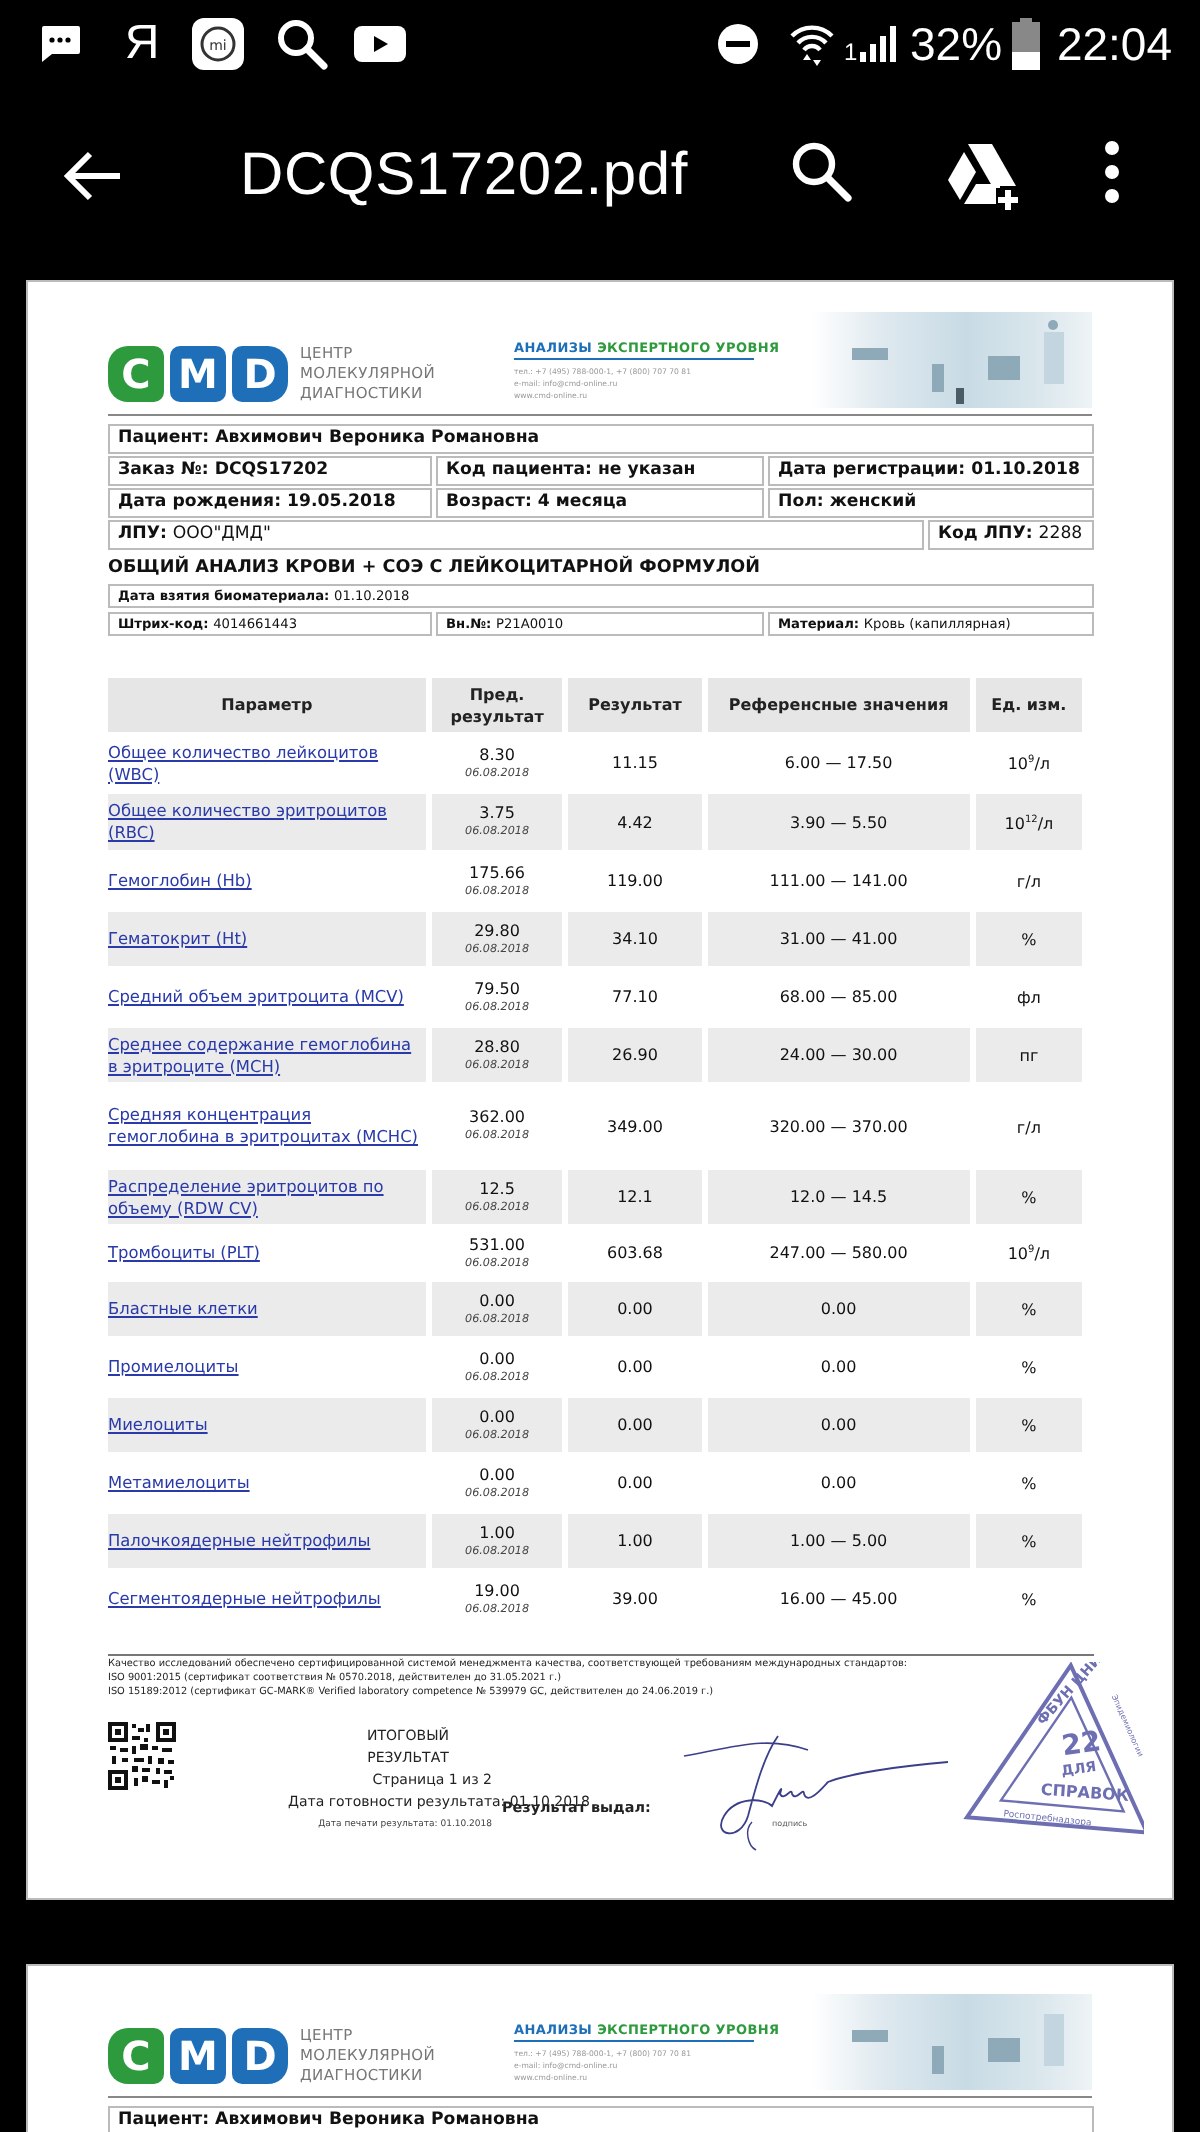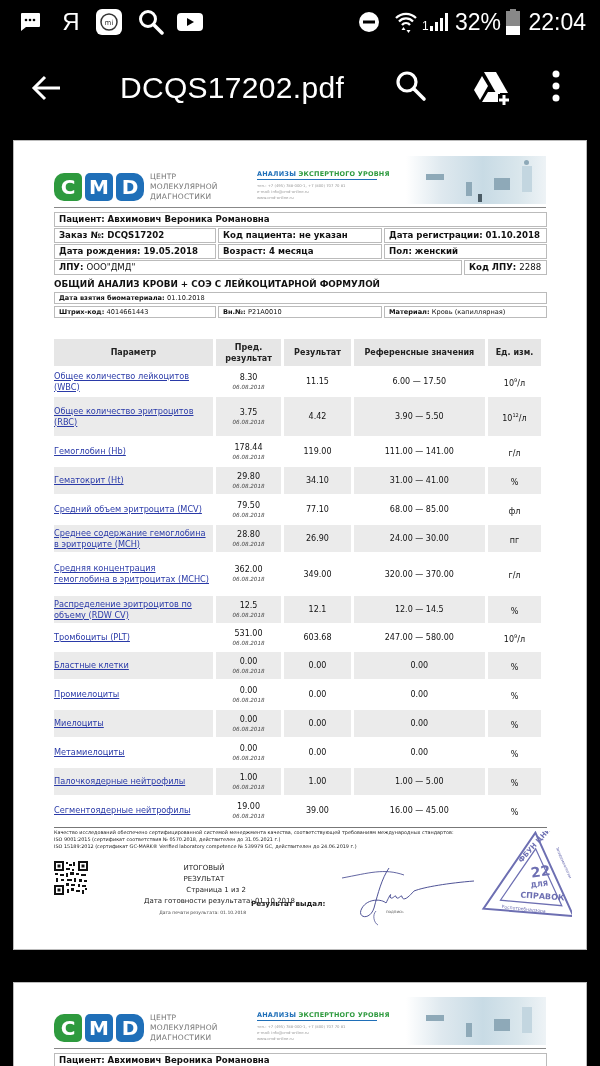--- a/index.html
+++ b/index.html
@@ -227,30 +227,30 @@
       </tr>
     </thead>
     <tbody id="rows">
         <tr style="height: 27px;">
           <td class="param"><a>Общее количество лейкоцитов (WBC)</a></td>
           <td><span>8.30</span><span class="pdate">06.08.2018</span></td>
           <td>11.15</td>
           <td>6.00 — 17.50</td>
           <td><span>10</span><sup>9</sup><span>/л</span></td>
         </tr>
-        <tr class="gray" style="height: 39px;">
+        <tr class="gray" style="height: 28px;">
           <td class="param"><a>Общее количество эритроцитов (RBC)</a></td>
           <td><span>3.75</span><span class="pdate">06.08.2018</span></td>
           <td>4.42</td>
           <td>3.90 — 5.50</td>
           <td><span>10</span><sup>12</sup><span>/л</span></td>
         </tr>
         <tr style="height: 27px;">
           <td class="param"><a>Гемоглобин (Hb)</a></td>
-          <td><span>178.44</span><span class="pdate">06.08.2018</span></td>
+          <td><span>175.66</span><span class="pdate">06.08.2018</span></td>
           <td>119.00</td>
           <td>111.00 — 141.00</td>
           <td><span>г/л</span><sup></sup><span></span></td>
         </tr>
         <tr class="gray" style="height: 27px;">
           <td class="param"><a>Гематокрит (Ht)</a></td>
           <td><span>29.80</span><span class="pdate">06.08.2018</span></td>
           <td>34.10</td>
           <td>31.00 — 41.00</td>
           <td><span>%</span><sup></sup><span></span></td>

